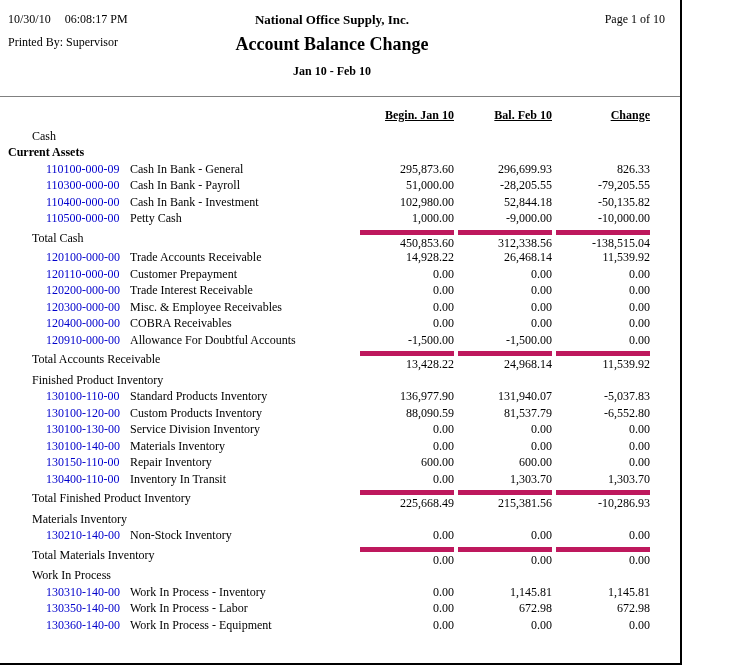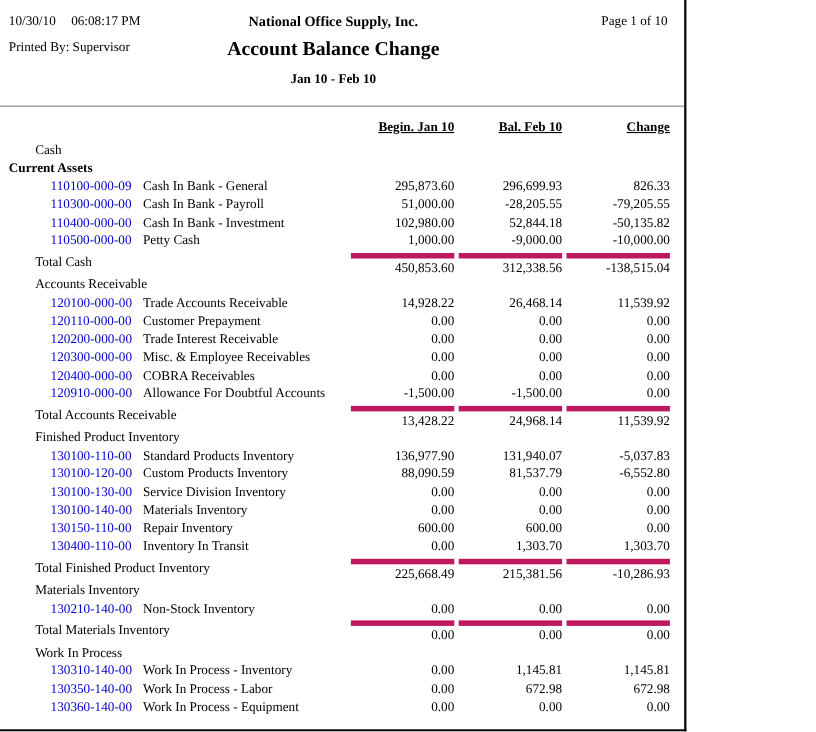--- a/index.html
+++ b/index.html
@@ -1,18 +1,18 @@
 <!DOCTYPE html>
 <html><head>
 <meta charset="utf-8">
 <style>
   html, body { margin: 0; padding: 0; background: #ffffff; }
   .page {
     position: relative;
-    width: 624px;
+    width: 682px;
     height: 665px;
     box-sizing: border-box;
     background: #ffffff;
     border-right: 2px solid #000000;
     border-bottom: 2px solid #000000;
     font-family: "Liberation Serif", serif;
     font-size: 12px;
     color: #000000;
     overflow: hidden;
   }
@@ -21,21 +21,21 @@
   .hdr-left { position: absolute; left: 8px; top: 12px; }
   .hdr-left .time { margin-left: 14px; }
   .hdr-left .printed { margin-top: 8px; }
   .hdr-center { position: absolute; left: 0; right: 16px; top: 12px; text-align: center; }
   .company { font-weight: bold; font-size: 13px; }
   .rpt-title { font-weight: bold; font-size: 18px; margin-top: 6px; }
   .rpt-period { font-weight: bold; font-size: 12px; margin-top: 9px; }
   .hdr-right { position: absolute; right: 15px; top: 12px; }
   .hdr-rule { border: none; border-top: 1px solid #808080; margin: 0; }
   
-  .row { display: flex; height: 16.5px; line-height: 16.5px; padding-right: 13px; }
+  .row { display: flex; height: 16.5px; line-height: 16.5px; padding-right: 30px; }
   .label-col { flex: 1; overflow: hidden; white-space: nowrap; }
   .num { width: 94px; margin-left: 4px; text-align: right; white-space: nowrap; }
   .colhead { margin-top: 10px; }
   .colhead .num span { font-weight: bold; text-decoration: underline; }
   .row.main .label-col { padding-left: 8px; font-weight: bold; }
   .row.group { margin-top: 4px; }
   .row.group .label-col { padding-left: 32px; }
   .row.account .label-col { padding-left: 46px; }
   .acct-num { display: inline-block; width: 84px; color: #0000cc; cursor: pointer; }
   .row.total { margin-top: 3px; margin-bottom: 3px; }
@@ -101,23 +101,20 @@
         <div class="num">1,000.00</div>
         <div class="num">-9,000.00</div>
         <div class="num">-10,000.00</div>
       </div>
       <div class="row total">
         <div class="label-col">Total Cash</div>
         <div class="num">450,853.60</div>
         <div class="num">312,338.56</div>
         <div class="num">-138,515.04</div>
       </div>
-      <div class="row group">
-        <div class="label-col">Accounts Receivable</div>
-      </div>
       <div class="row account">
         <div class="label-col"><span class="acct-num">120100-000-00</span><span>Trade Accounts Receivable</span></div>
         <div class="num">14,928.22</div>
         <div class="num">26,468.14</div>
         <div class="num">11,539.92</div>
       </div>
       <div class="row account">
         <div class="label-col"><span class="acct-num">120110-000-00</span><span>Customer Prepayment</span></div>
         <div class="num">0.00</div>
         <div class="num">0.00</div>

